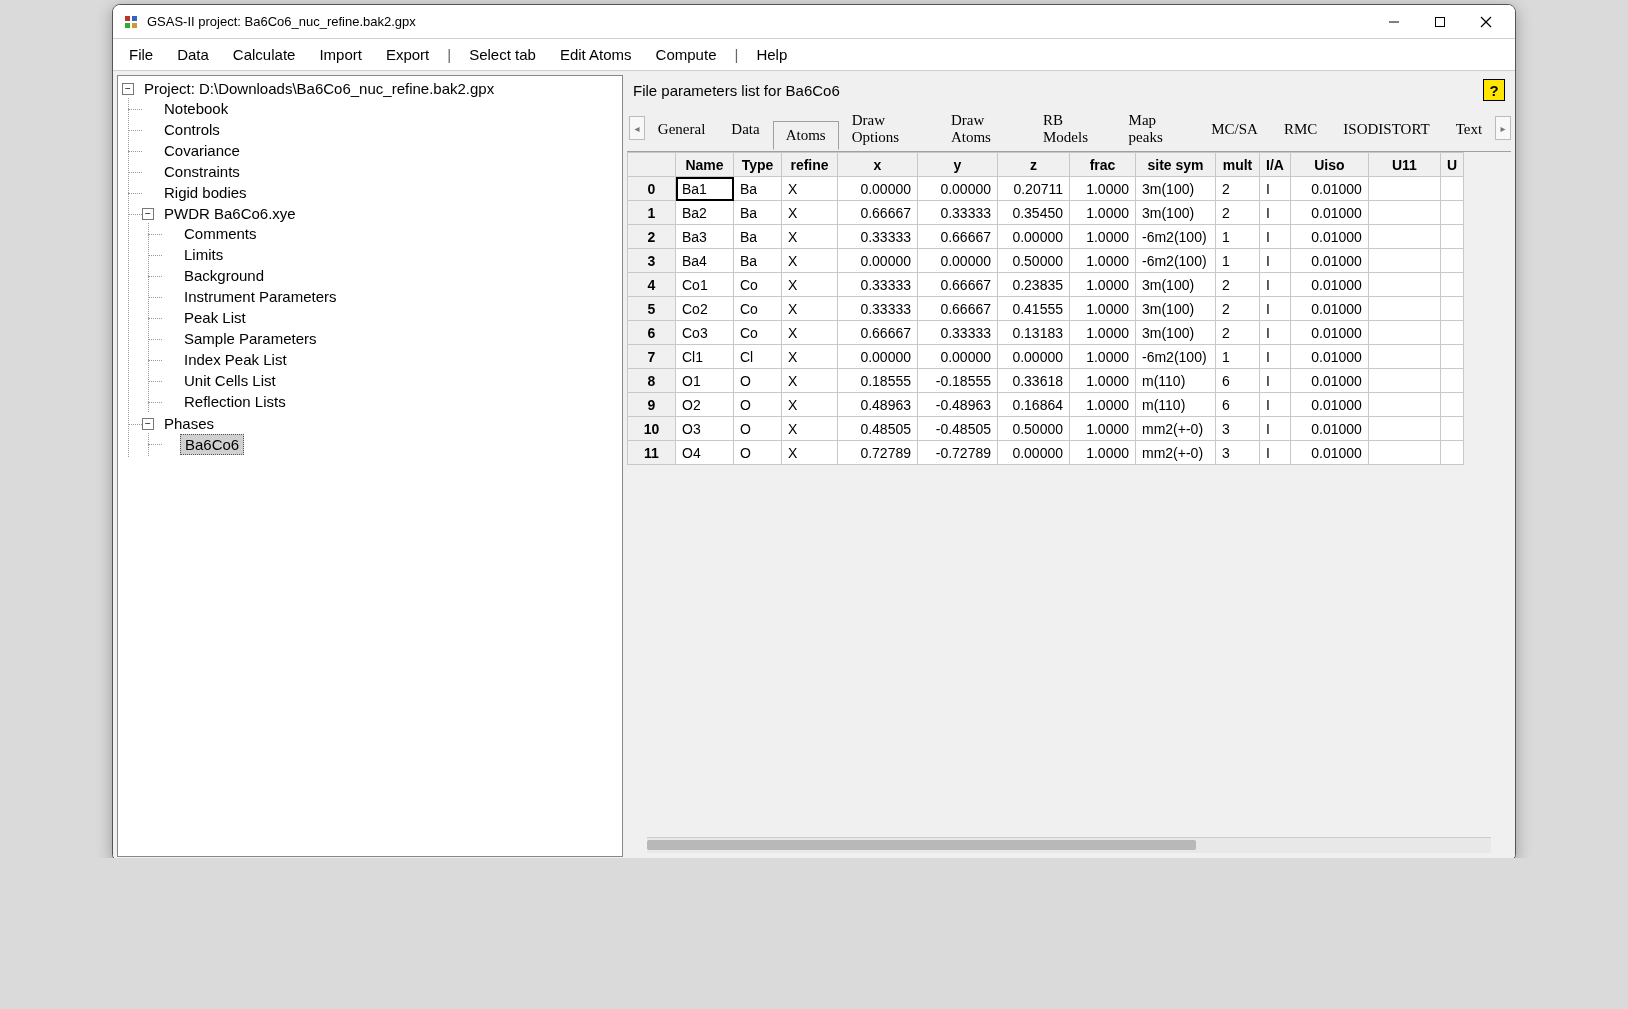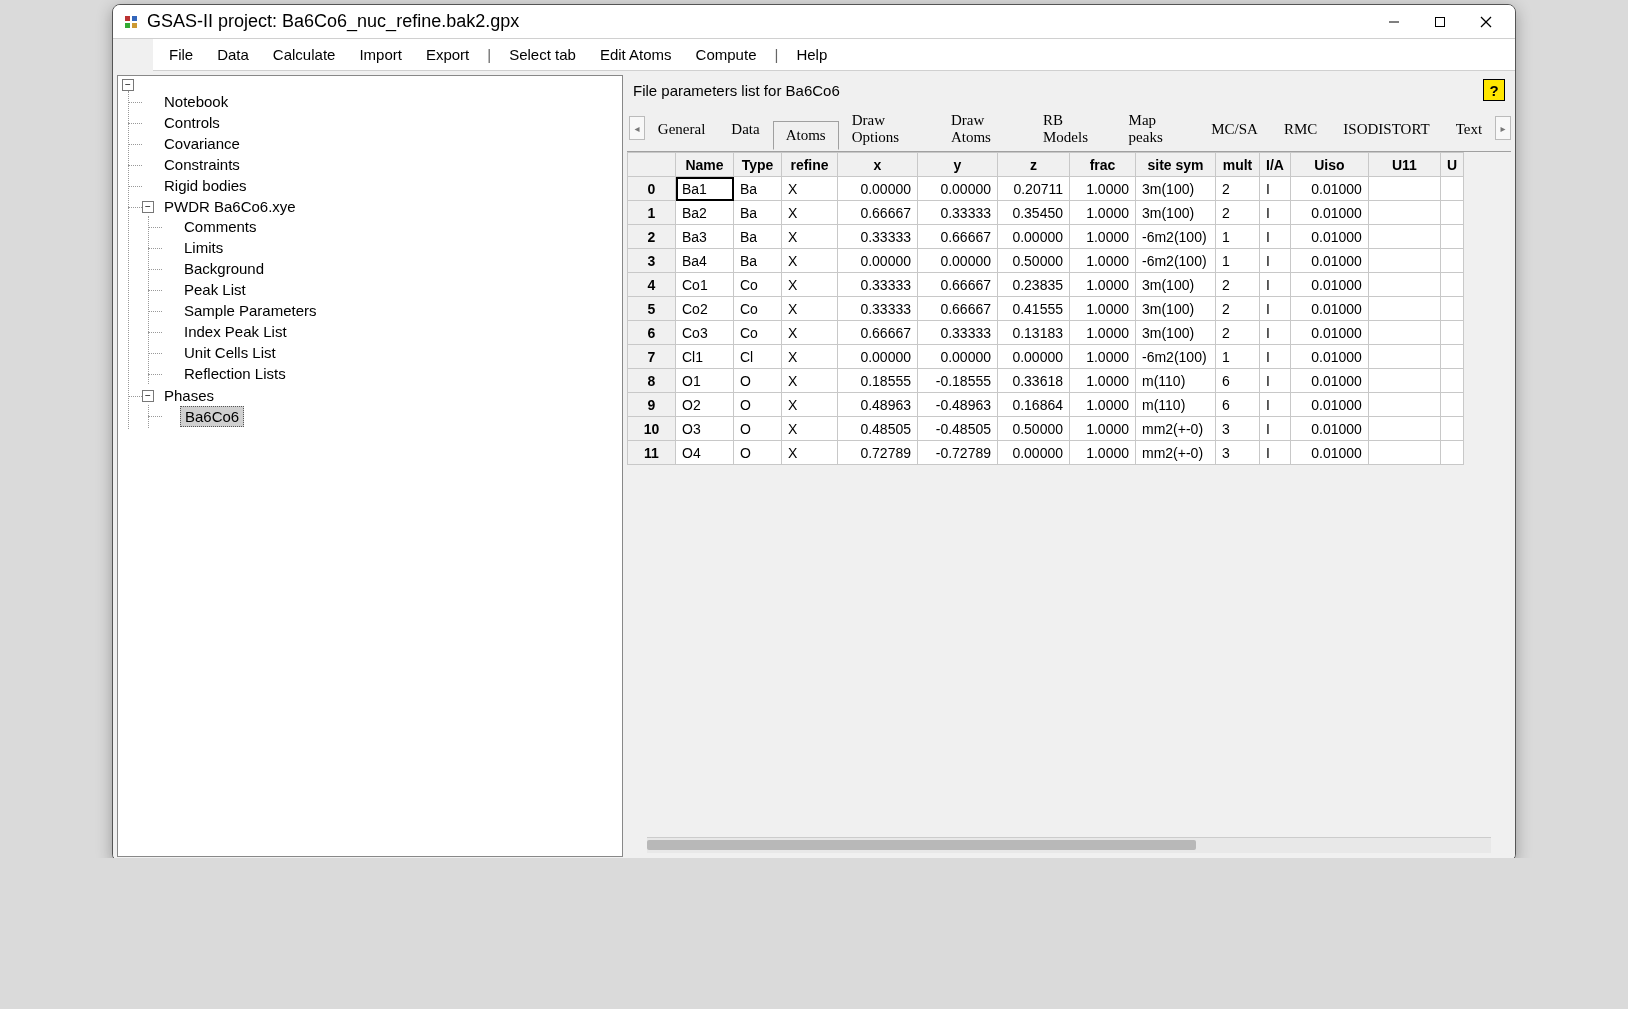--- a/index.html
+++ b/index.html
@@ -31,38 +31,37 @@
     display: flex;
     align-items: center;
     padding: 0 6px 0 10px;
     border-bottom: 1px solid #d0d0d0;
   }
   .app-icon {
     width: 16px; height: 16px; margin-right: 8px;
     display: flex; align-items: center; justify-content: center;
     color: #9b2c2c; font-size: 12px; font-weight: bold;
   }
-  .title { font-size: 18px; }
+  .title { font-size: 13px; }
   .spacer { flex: 1; }
   .winbtn {
     width: 46px; height: 34px;
     display: flex; align-items: center; justify-content: center;
     font-family: inherit;
   }
   .winbtn svg { width: 12px; height: 12px; }
 
   .menubar {
     height: 32px;
     background: #fff;
     display: flex;
     align-items: center;
     padding: 0 4px;
     border-bottom: 1px solid #d0d0d0;
     font-size: 15px;
-    margin-left: 40px;
   }
   .menuitem {
     padding: 4px 12px;
     cursor: default;
   }
   .menusep { padding: 4px 6px; color:#666; }
 
   .body {
     flex: 1;
     display: flex;
@@ -244,20 +243,21 @@
   </div>
 
   <div class="body">
 
     <div class="tree-panel">
       <div class="tree">
         <ul>
           <li>
             <span class="row">
               <span class="toggle">−</span>
+              <span class="label">Project: D:\Downloads\Ba6Co6_nuc_refine.bak2.gpx</span>
             </span>
             <ul class="branch">
               <li>
                   <span class="row">
                     <span class="notoggle"></span>
                     <span class="label">Notebook</span>
                   </span>
                 </li>
               <li>
                   <span class="row">
@@ -303,20 +303,26 @@
                     </li>
                   <li>
                       <span class="row">
                         <span class="notoggle"></span>
                         <span class="label">Background</span>
                       </span>
                     </li>
                   <li>
                       <span class="row">
                         <span class="notoggle"></span>
+                        <span class="label">Instrument Parameters</span>
+                      </span>
+                    </li>
+                  <li>
+                      <span class="row">
+                        <span class="notoggle"></span>
                         <span class="label">Peak List</span>
                       </span>
                     </li>
                   <li>
                       <span class="row">
                         <span class="notoggle"></span>
                         <span class="label">Sample Parameters</span>
                       </span>
                     </li>
                   <li>

